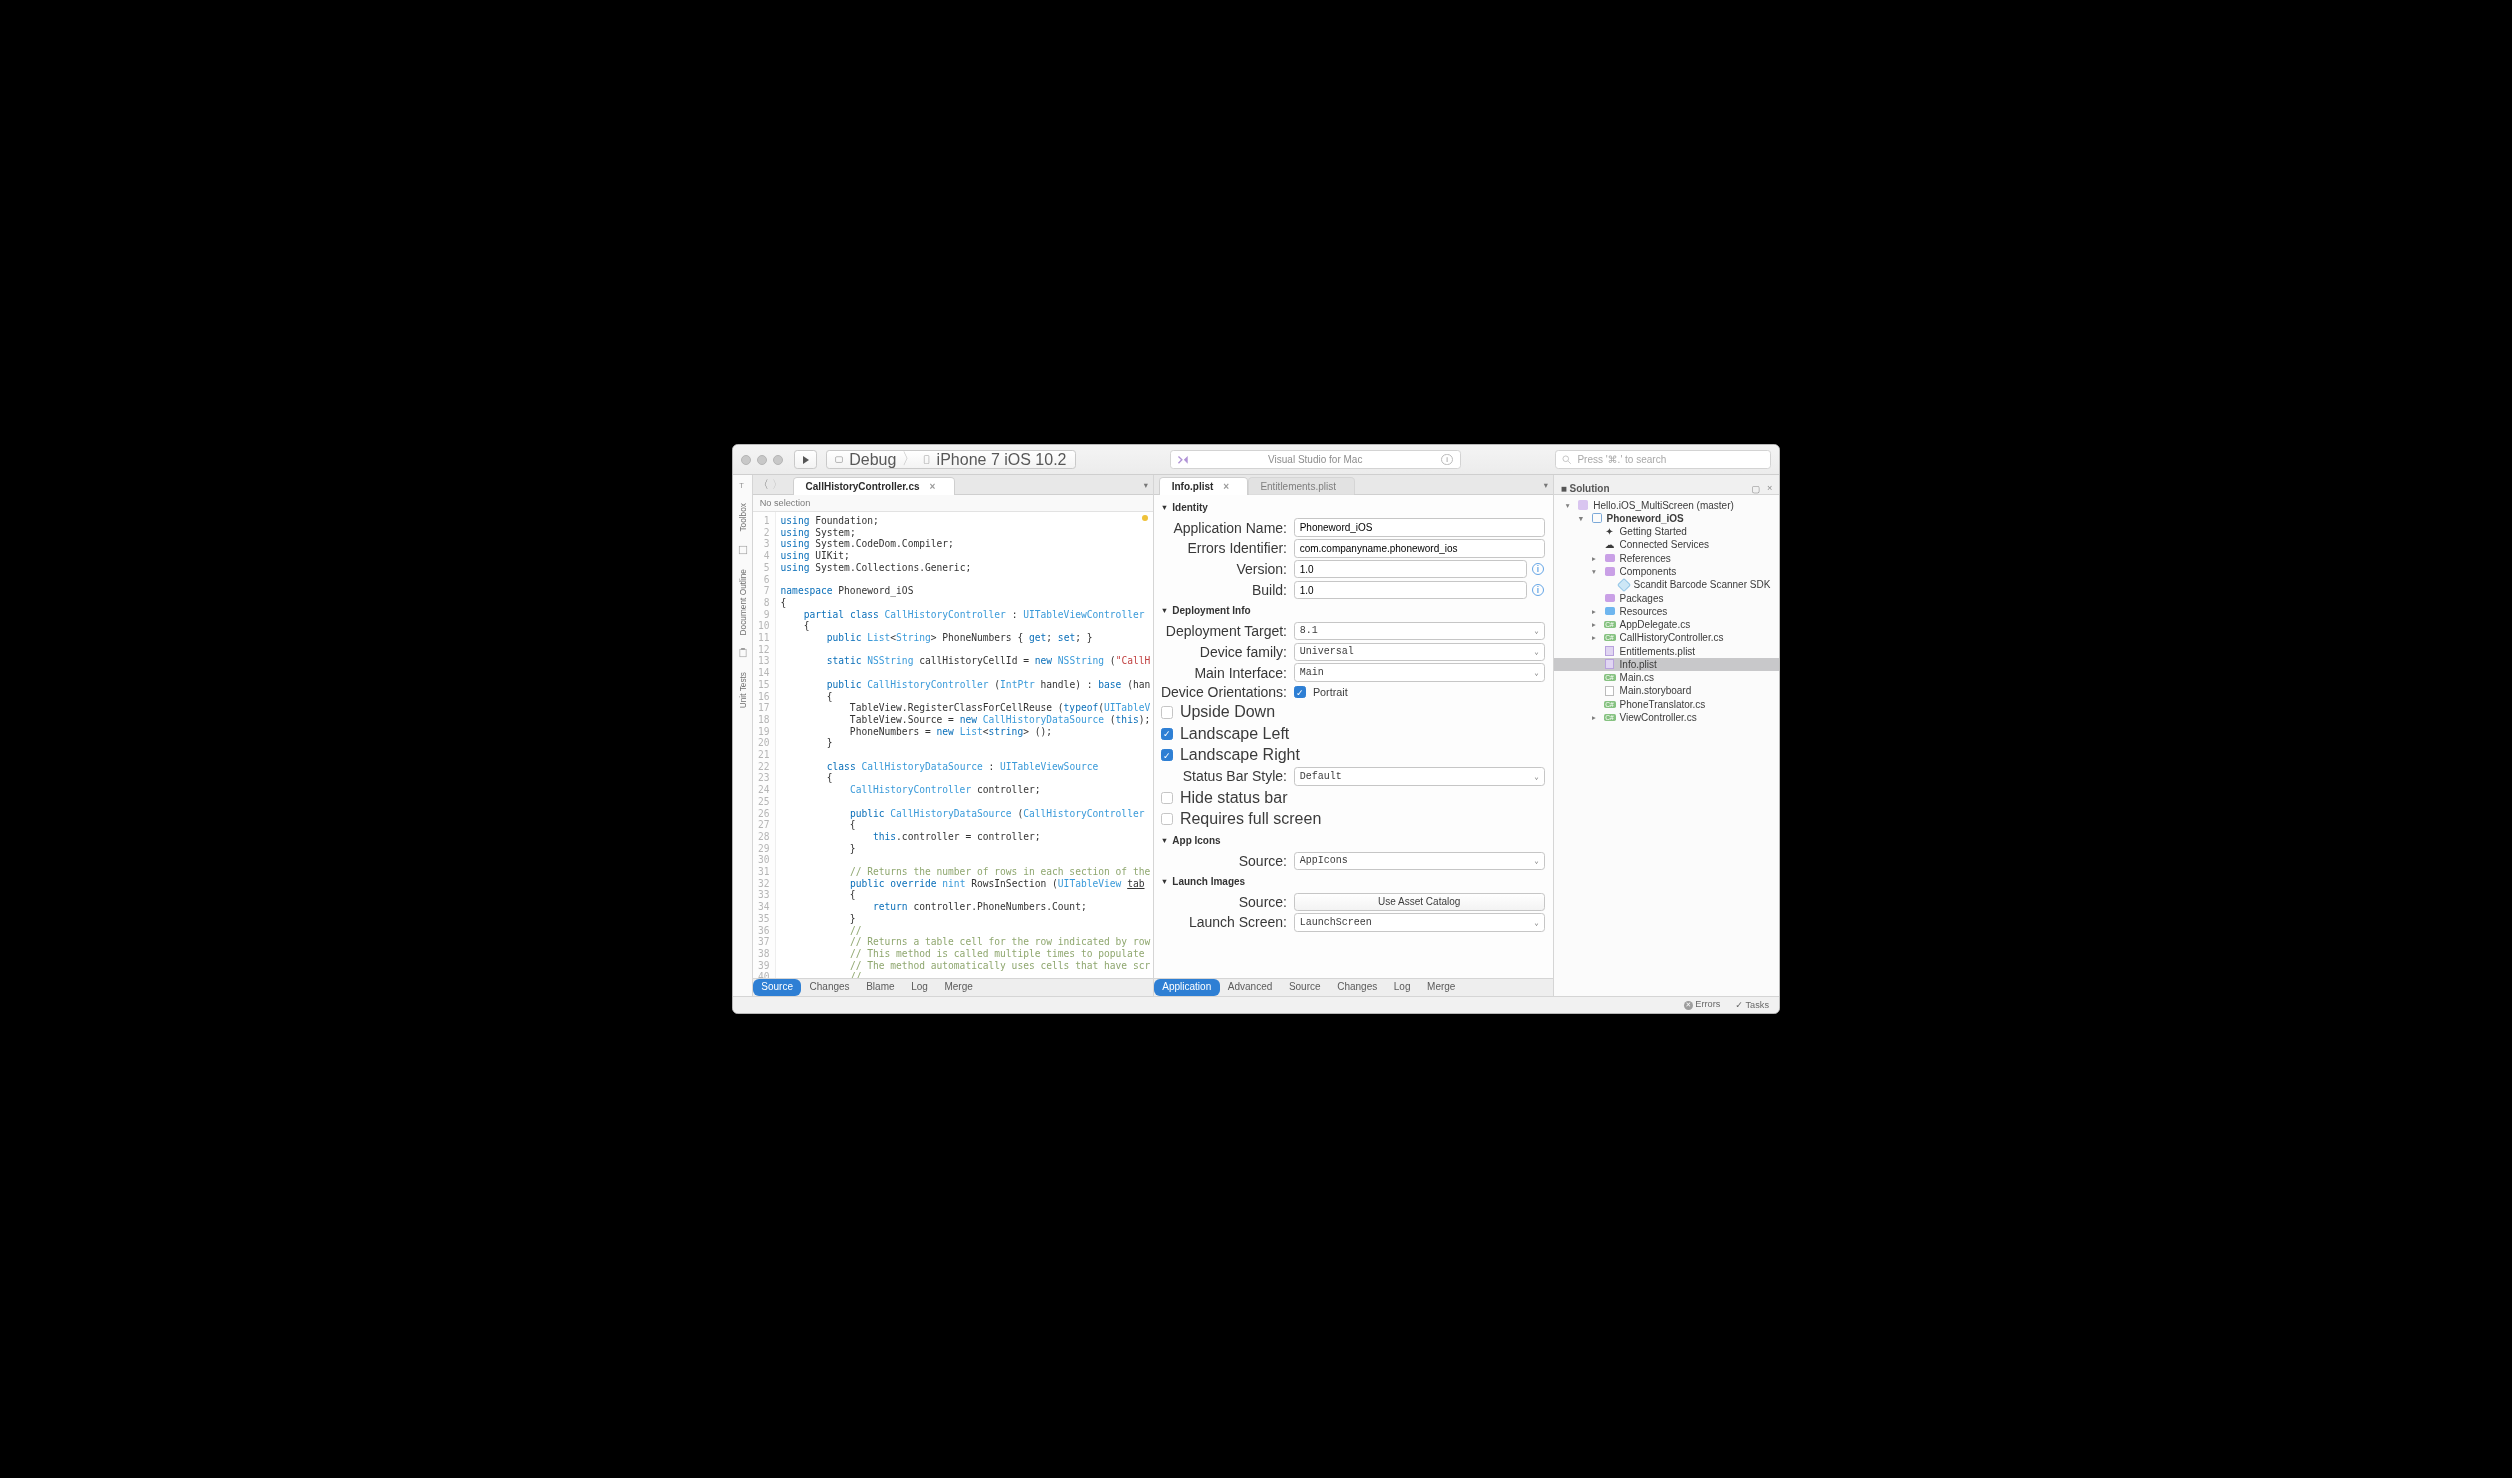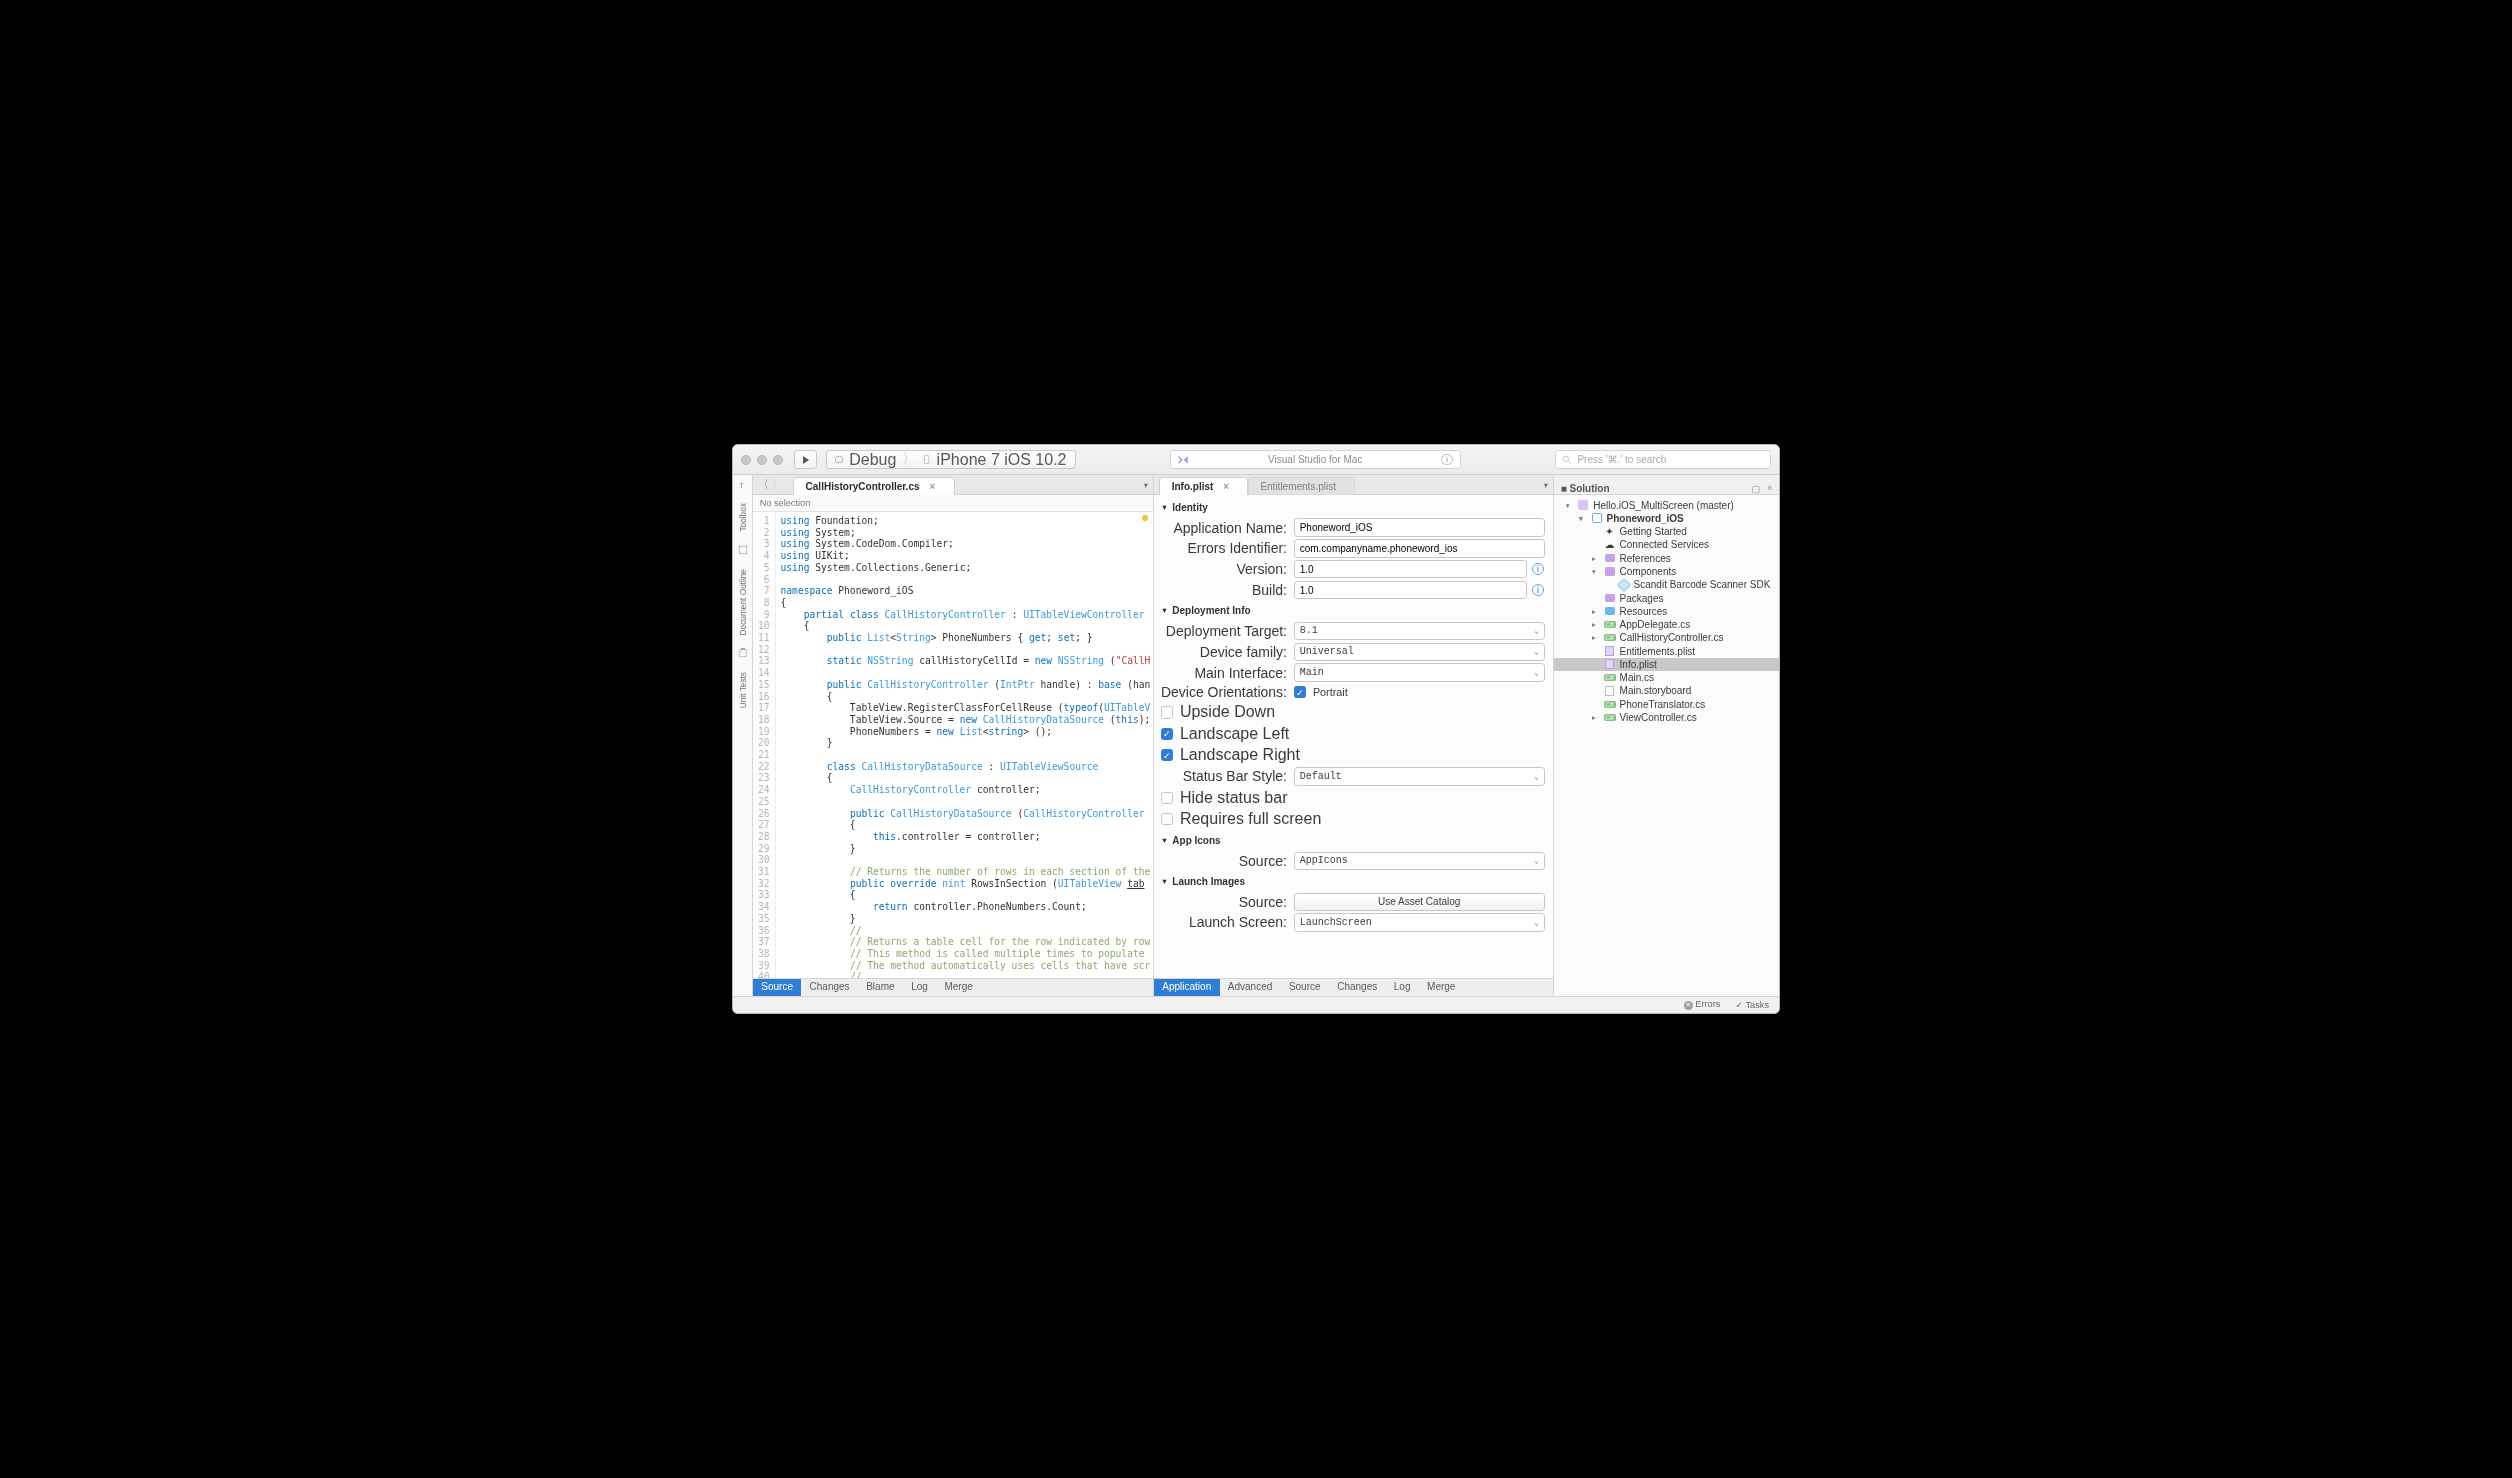--- a/index.html
+++ b/index.html
@@ -166,20 +166,21 @@
   .bottom-tabs {
     height:18.3px;
     display:flex;
     background:#eee;
     border-top:0.8px solid #d5d5d5;
     font-size:10px;
   }
   .bottom-tabs .bt {
     padding:2.5px 8.3px;
     color:#5b5b5b;
+    border-radius:6px;
   }
   .bottom-tabs .bt.active {
     background:#2e7fd4; color:#fff;
   }
 
   
   .plist {
     width:400px;
     display:flex;flex-direction:column;
     border-right:0.8px solid #d5d5d5;

